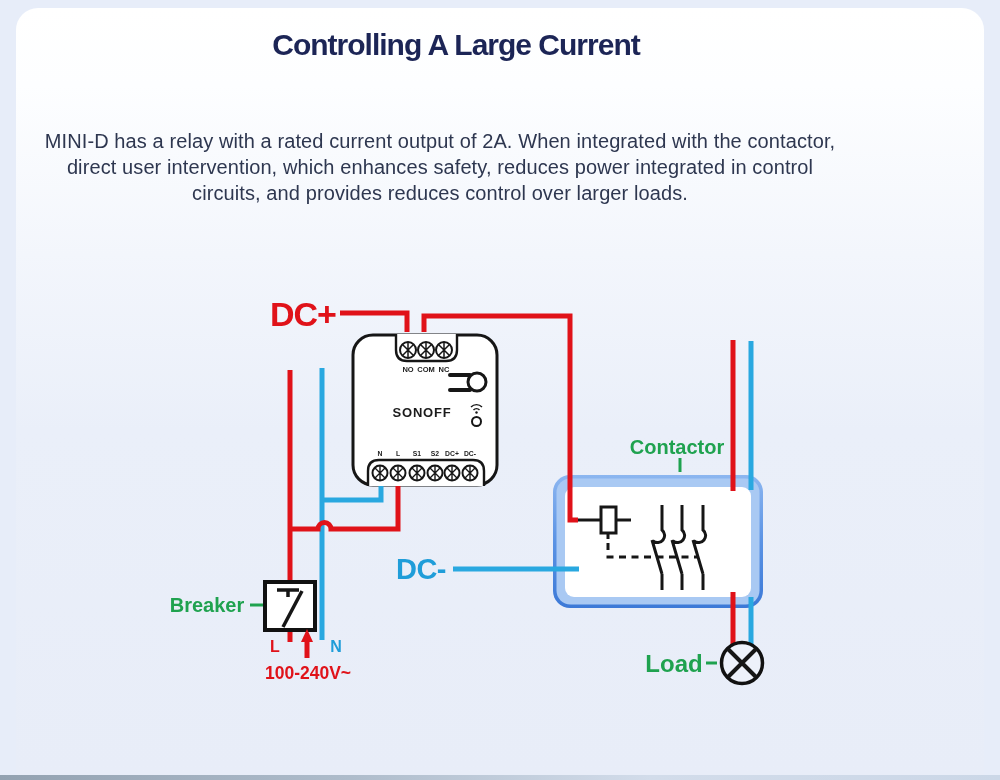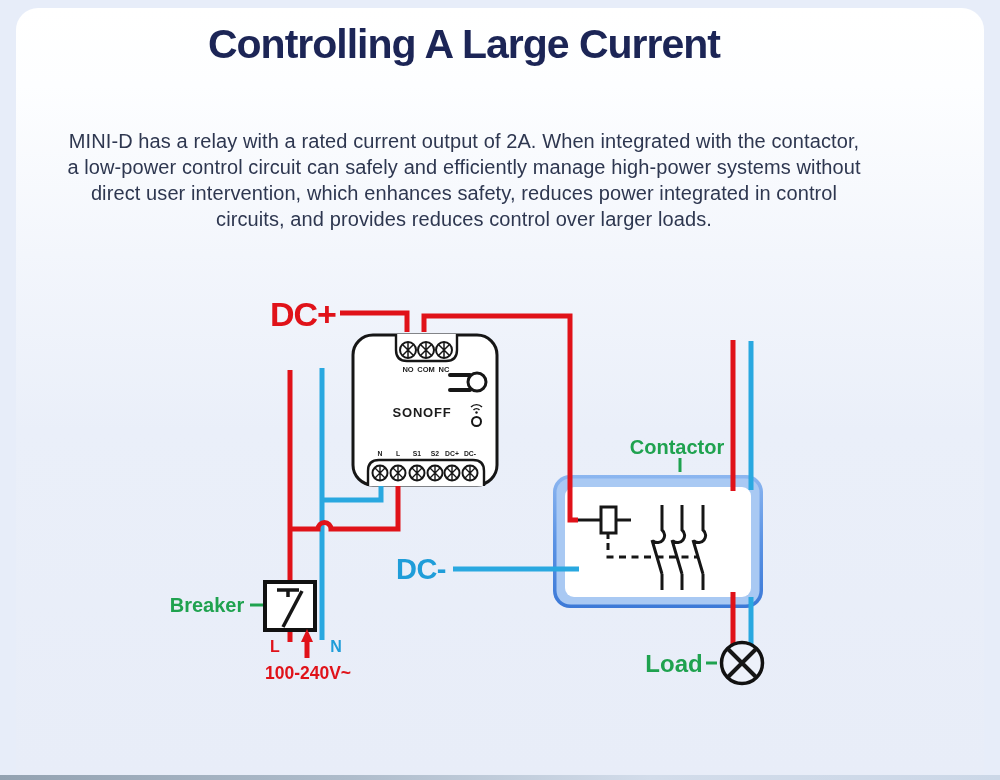--- a/index.html
+++ b/index.html
@@ -12,28 +12,28 @@
   .card{
     position:absolute;left:16px;top:8px;width:968px;height:768px;
     border-radius:22px 22px 0 0;
     background:linear-gradient(180deg,#ffffff 0%,#fdfeff 10%,#f3f6fc 32%,#eaeff9 55%,#e8edf8 100%);
   }
   .bottom-strip{
     position:absolute;left:0;bottom:0;width:1000px;height:5px;
     background:linear-gradient(90deg,#93a2b1 0%,#aebccb 35%,#d2dcea 65%,#cbd7e7 100%);
   }
   .title{
-    position:absolute;top:20px;left:8px;width:912px;
+    position:absolute;top:20px;left:0;width:912px;
     text-align:center;color:var(--title_navy,#1c2556);
-    font-size:41px;line-height:49px;font-weight:800;letter-spacing:-1px;
+    font-size:30px;line-height:49px;font-weight:800;letter-spacing:-1px;
   }
   .desc{
     position:absolute;top:128px;left:0;width:880px;
     text-align:center;color:#2e3750;
-    font-size:20px;line-height:26px;letter-spacing:0.1px;padding-left:24px;
+    font-size:20px;line-height:26px;letter-spacing:0.1px;
   }
   .desc span{display:block;}
   svg.diagram{position:absolute;left:0;top:0;}
 
   
   .wire-l{fill:none;stroke:var(--live,#e01219);stroke-width:5;}
   .wire-n{fill:none;stroke:var(--neutral,#29a8e0);stroke-width:5;}
   .grn-line{fill:none;stroke:var(--green,#1fa24f);stroke-width:3;}
   .blk{fill:none;stroke:#161616;}
 
@@ -54,21 +54,20 @@
 <body>
 
 <div class="card"></div>
 
 <div class="title">
   <div>Controlling A Large Current</div>
 </div>
 
 <div class="desc">
   <span>MINI-D has a relay with a rated current output of 2A. When integrated with the contactor,</span>
-  <span>a low-power control circuit can safely and efficiently manage high-power systems without</span>
   <span>direct user intervention, which enhances safety, reduces power integrated in control</span>
   <span>circuits, and provides reduces control over larger loads.</span>
 </div>
 
 <svg class="diagram" width="1000" height="780" viewBox="0 0 1000 780">
 
   <defs>
     <linearGradient id="cgrad" x1="0" y1="0" x2="0" y2="1">
       <stop offset="0" stop-color="#8cb6f0"></stop>
       <stop offset="0.5" stop-color="#5b93e4"></stop>

